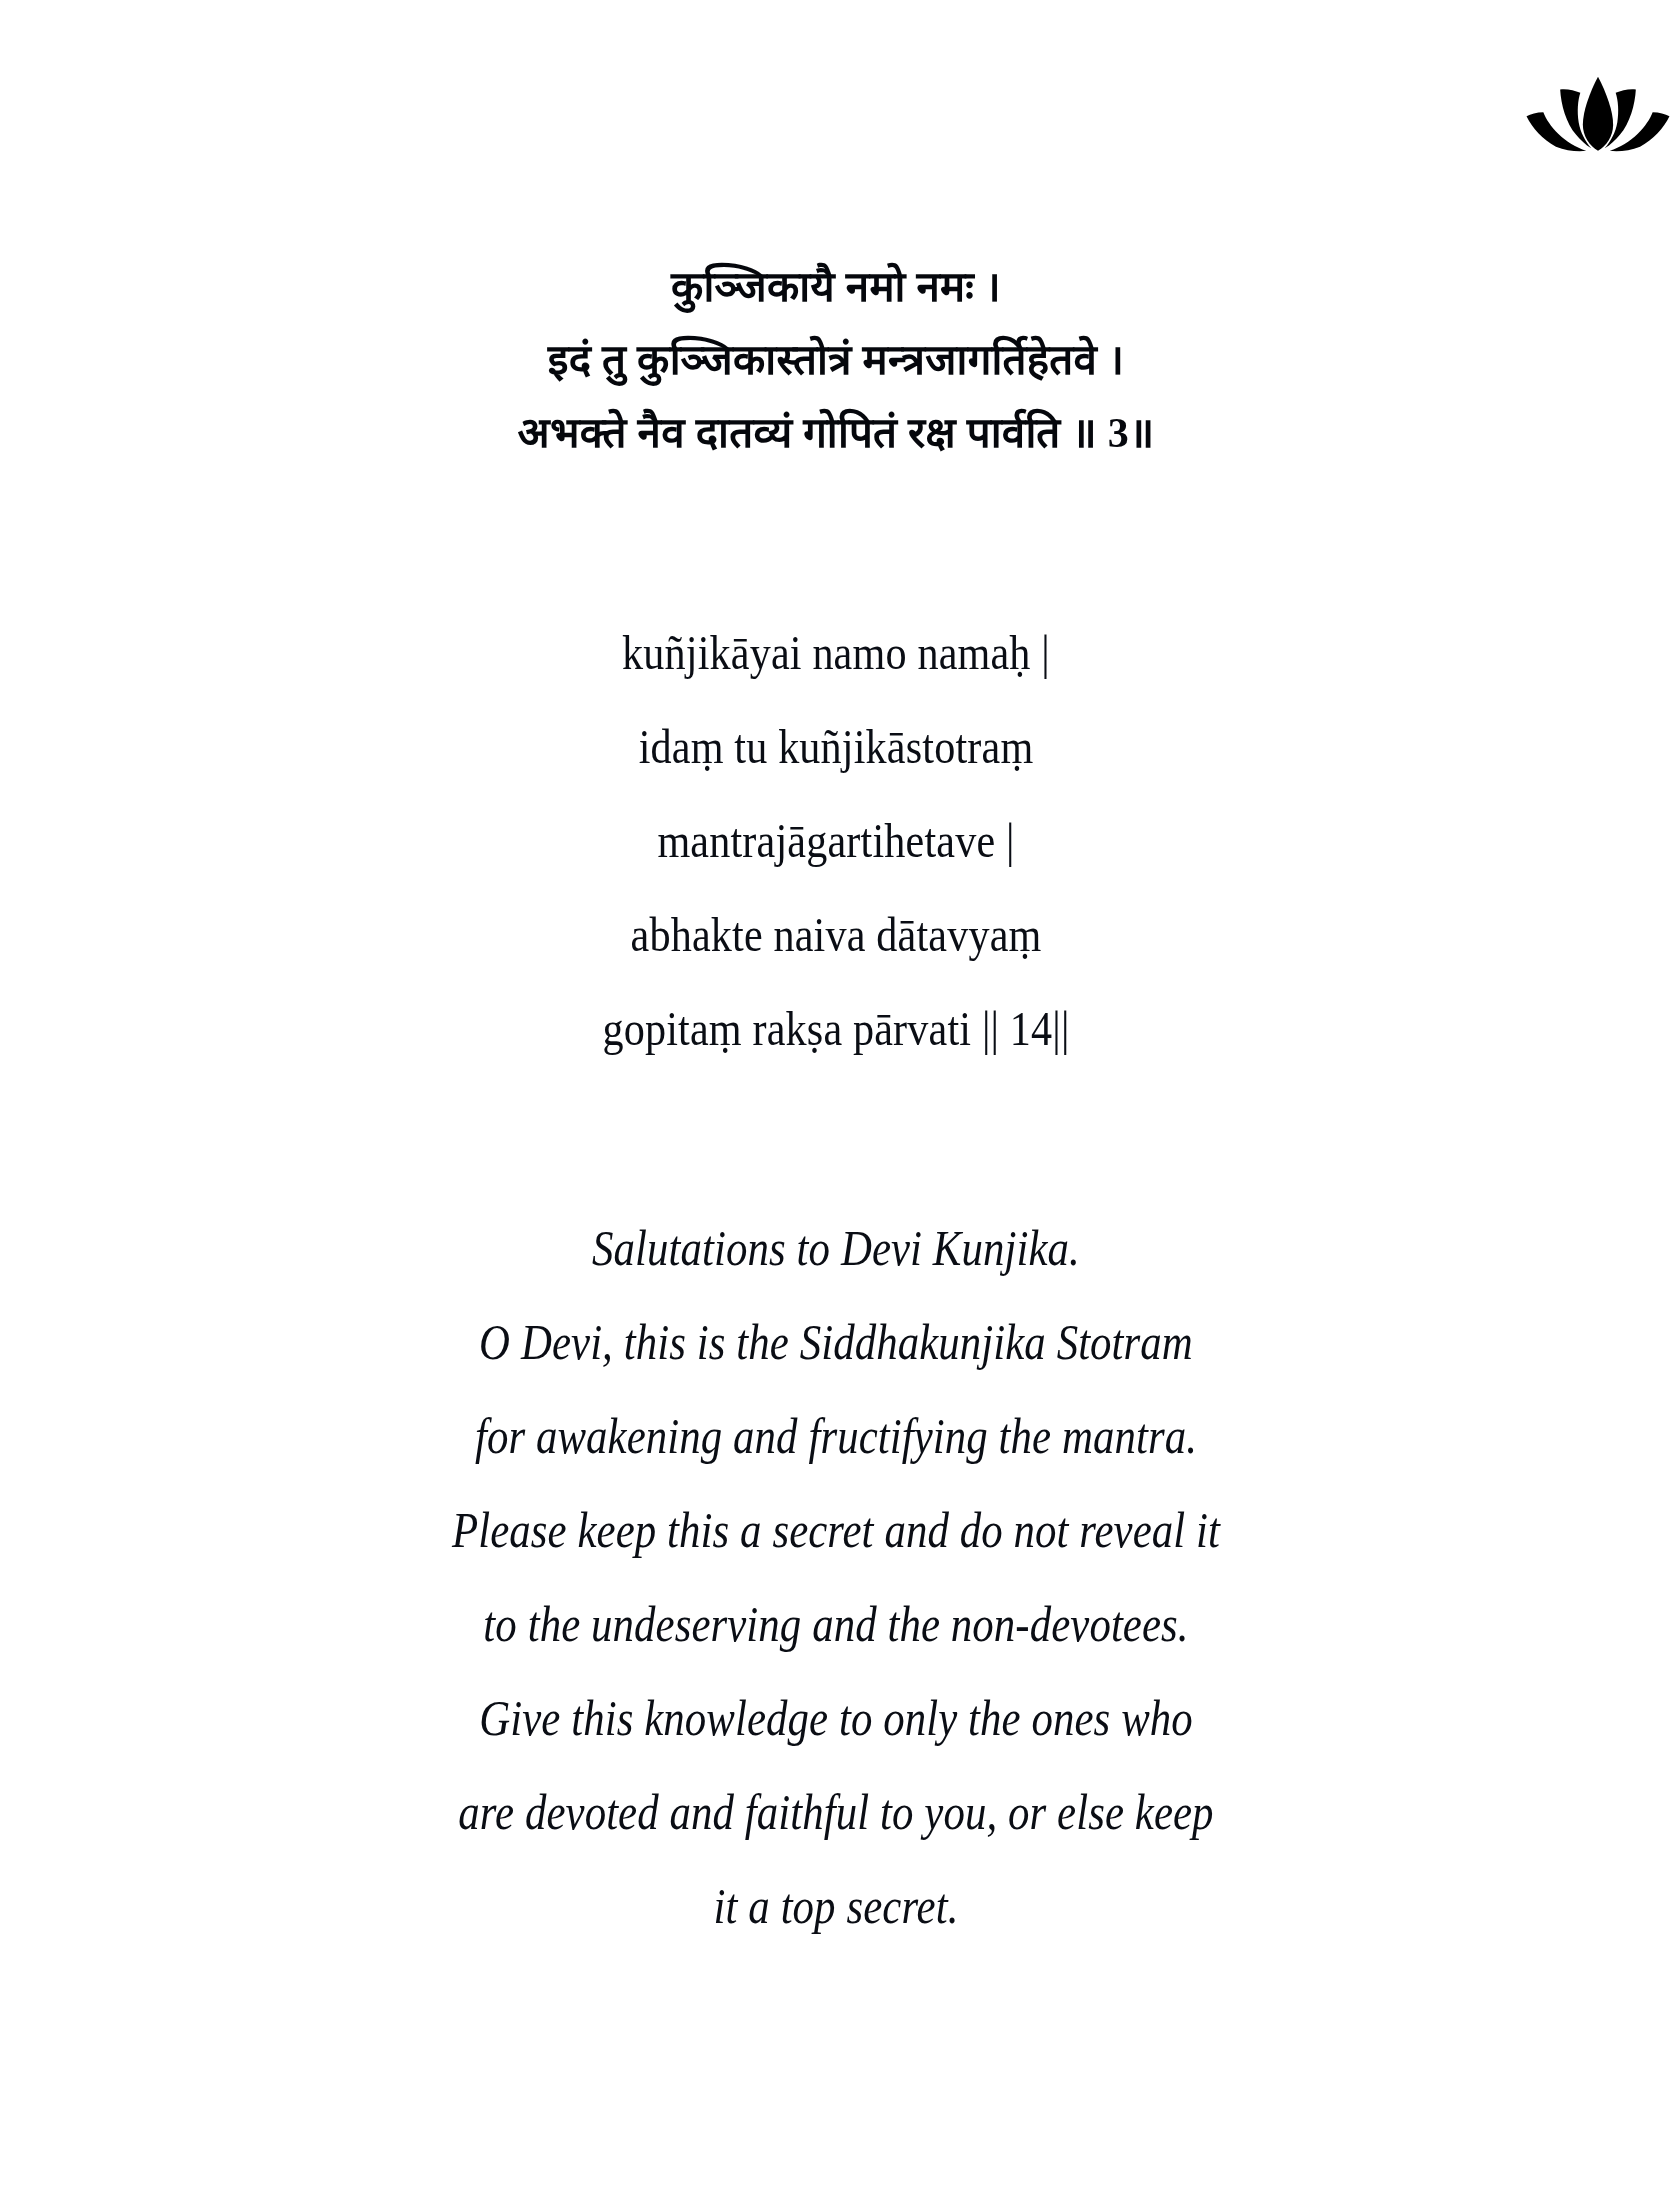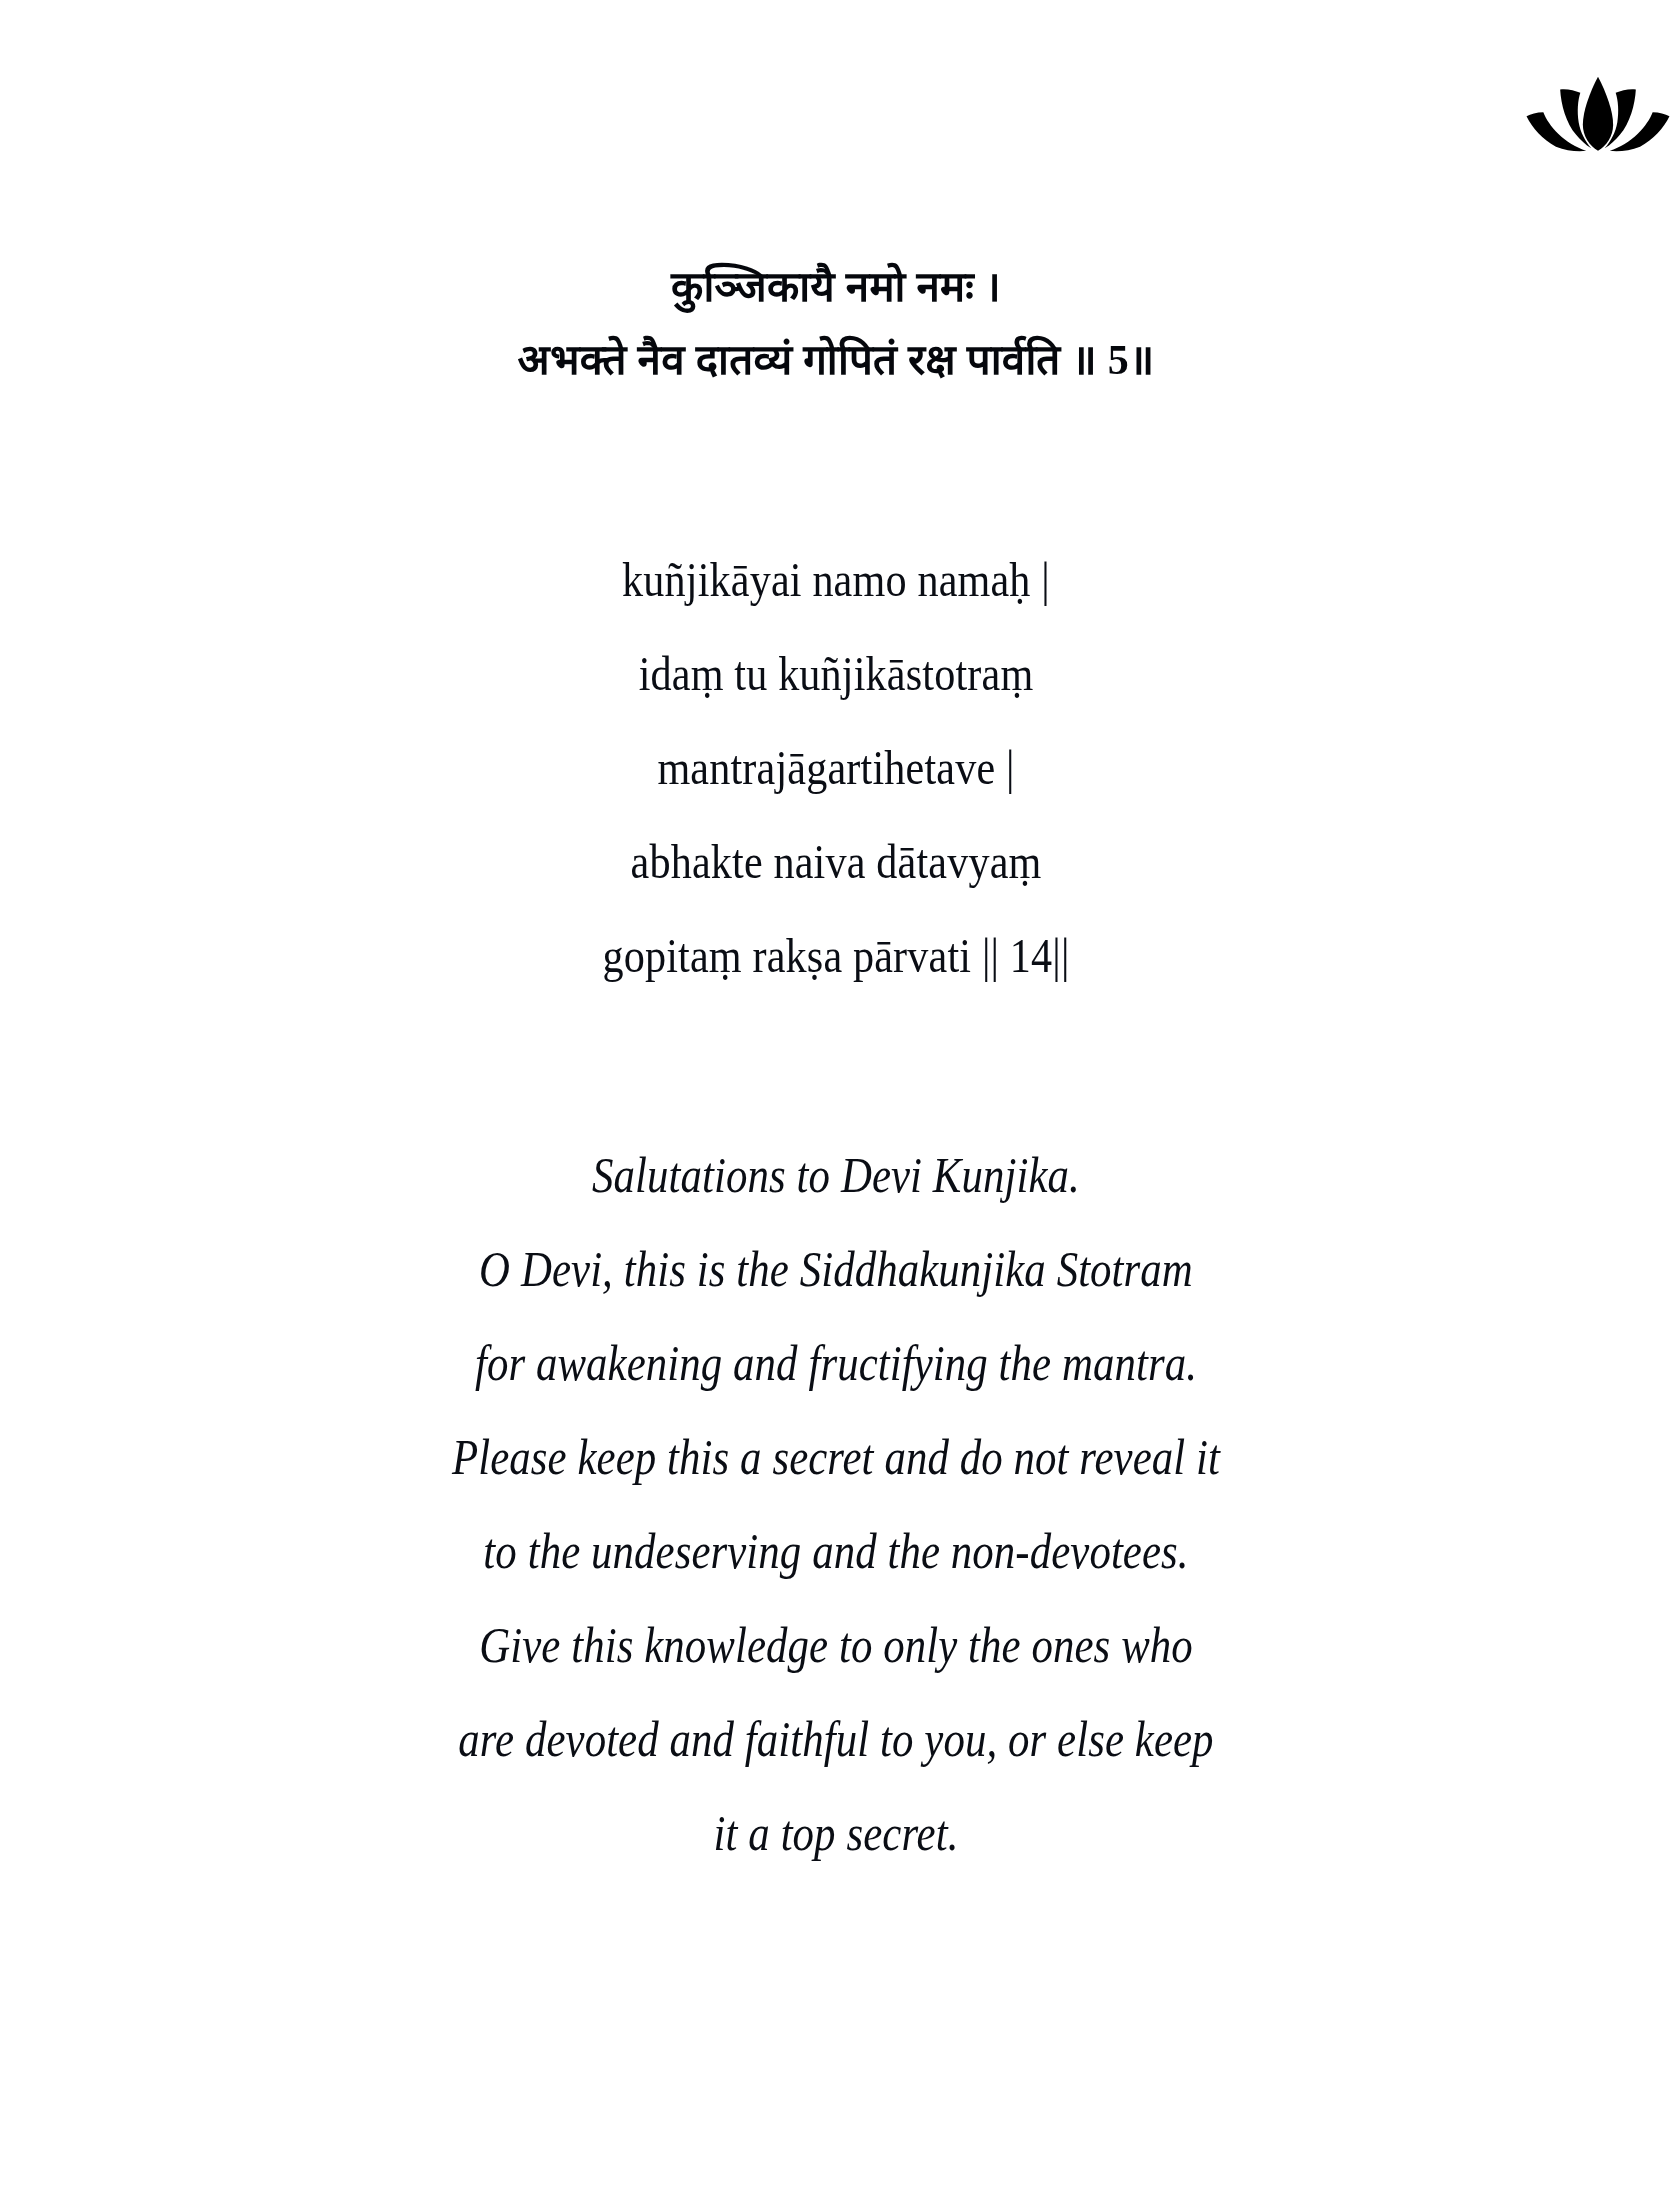--- a/index.html
+++ b/index.html
@@ -104,21 +104,22 @@
       <path d="M133 18 C 132 36, 126 58, 114 72 C 109 78, 103 84, 96 88 C 103 80, 109 69, 111 57 C 113 44, 112 31, 109 22 C 116 19, 125 17, 133 18 Z" fill="#000000"></path>
 
       <path d="M3 50 C 10 64, 22 78, 38 86 C 50 91, 63 92, 74 91 C 62 87, 50 80, 41 71 C 32 62, 26 53, 23 45 C 15 45, 8 47, 3 50 Z" fill="#000000"></path>
 
       <path d="M173 50 C 166 64, 154 78, 138 86 C 126 91, 113 92, 102 91 C 114 87, 126 80, 135 71 C 144 62, 150 53, 153 45 C 161 45, 168 47, 173 50 Z" fill="#000000"></path>
     </svg>
   </div>
 
   <div class="sanskrit-block">
     <div class="sanskrit-line">कुञ्जिकायै नमो नमः ।</div>
-    <div class="sanskrit-line">अभक्ते नैव दातव्यं गोपितं रक्ष पार्वति ॥ 5॥</div>
+    <div class="sanskrit-line">इदं तु कुञ्जिकास्तोत्रं मन्त्रजागर्तिहेतवे ।</div>
+    <div class="sanskrit-line">अभक्ते नैव दातव्यं गोपितं रक्ष पार्वति ॥ 3॥</div>
   </div>
 
   <div class="translit-block">
     <div class="translit-line">kuñjikāyai namo namaḥ |</div>
     <div class="translit-line">idaṃ tu kuñjikāstotraṃ</div>
     <div class="translit-line">mantrajāgartihetave |</div>
     <div class="translit-line">abhakte naiva dātavyaṃ</div>
     <div class="translit-line">gopitaṃ rakṣa pārvati || 14||</div>
   </div>
 

